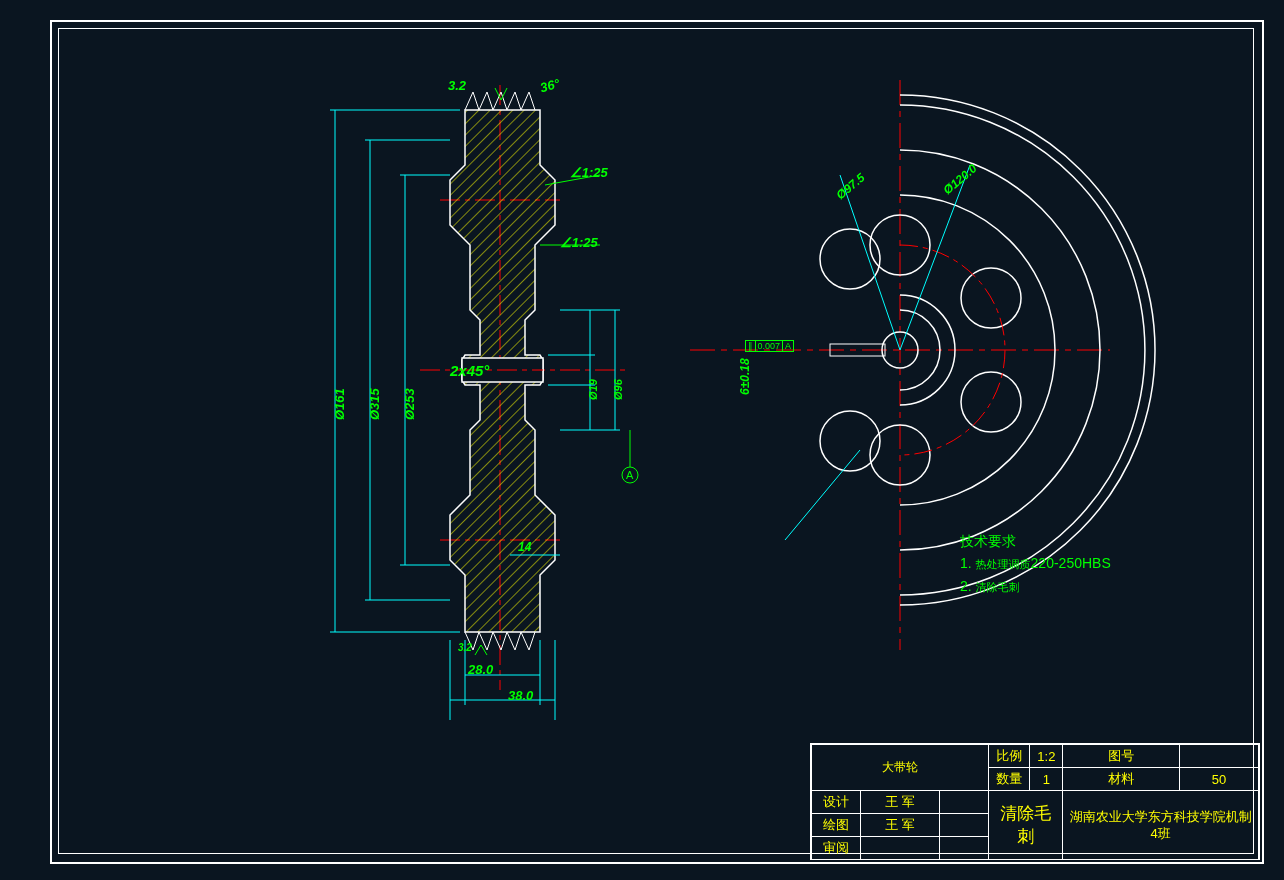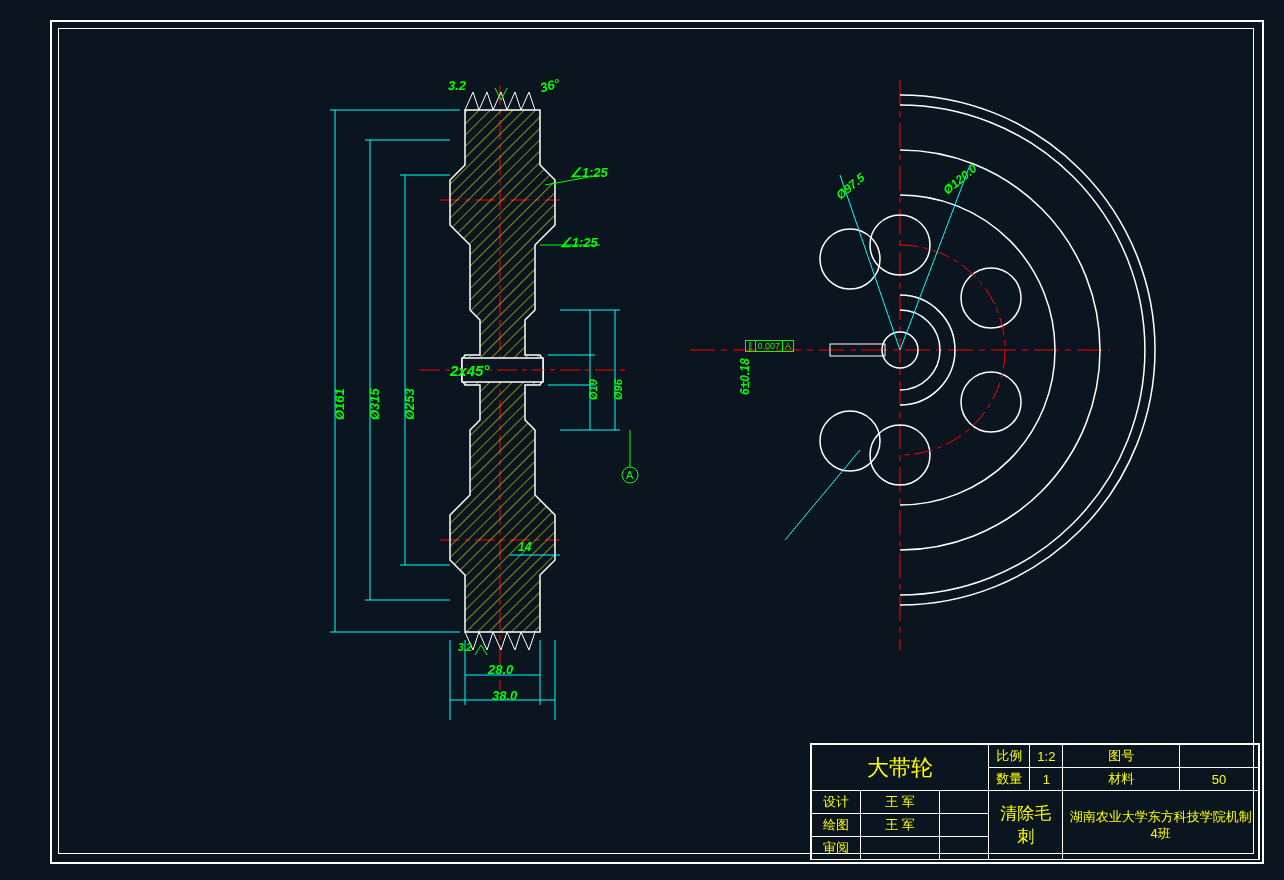--- a/index.html
+++ b/index.html
@@ -148,40 +148,51 @@
 <div class="dim" style="left:448px;top:78px">3.2</div>
 <div class="dim" style="left:540px;top:78px;transform:rotate(-15deg)">36°</div>
 <div class="dim" style="left:570px;top:165px">∠1:25</div>
 <div class="dim" style="left:560px;top:235px">∠1:25</div>
 
 <div class="dim" style="left:450px;top:362px;font-size:15px">2x45°</div>
 <div class="dim dim-v" style="left:587px;top:400px;font-size:11px">Ø19</div>
 <div class="dim dim-v" style="left:612px;top:400px;font-size:11px">Ø96</div>
 
 <div class="dim" style="left:518px;top:540px;font-size:12px">14</div>
-<div class="dim" style="left:488px;top:662px">28.0</div>
-<div class="dim" style="left:492px;top:688px">38.0</div>
+<div class="dim" style="left:468px;top:662px">28.0</div>
+<div class="dim" style="left:508px;top:688px">38.0</div>
 <div class="dim" style="left:458px;top:642px;font-size:10px">3.2</div>
 
 <div class="dim angled" style="left:838px;top:190px;font-size:12px">Ø97.5</div>
 <div class="dim angled" style="left:945px;top:185px;font-size:12px">Ø120.0</div>
 <div class="dim dim-v" style="left:738px;top:395px;font-size:12px">6±0.18</div>
 
 <div class="gdt" style="left:745px;top:340px">
   <span>∥</span>
   <span>0.007</span>
   <span>A</span>
 </div>
 
+<div class="notes">
+  <div>技术要求</div>
+  <div>
+    <span>1.</span>
+    <span class="small">热处理调质</span><span>220-250HBS</span>
+  </div>
+  <div>
+    <span>2.</span>
+    <span class="small">清除毛刺</span>
+  </div>
+</div>
 
 <div class="tb">
 <table>
 <tbody>
           <tr style="height:20px">
-  <td colspan="3" rowspan="2" style="font-size:22px">大带轮</td>
+  <td colspan="3" rowspan="2" style="font-size:12px">大带轮</td>
   <td>比例</td>
   <td>1:2</td>
   <td>图号</td>
   <td></td>
 </tr>
 <tr style="height:20px">
   <td>数量</td>
   <td>1</td>
   <td>材料</td>
   <td>50</td>

